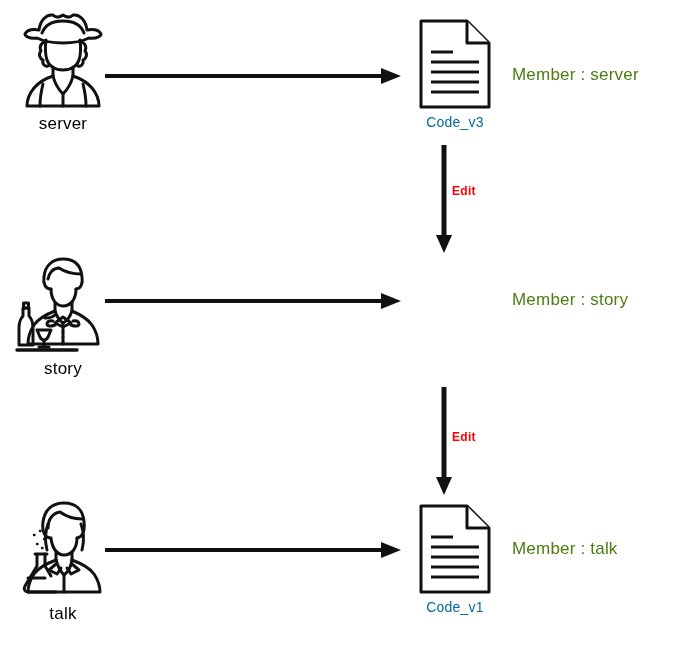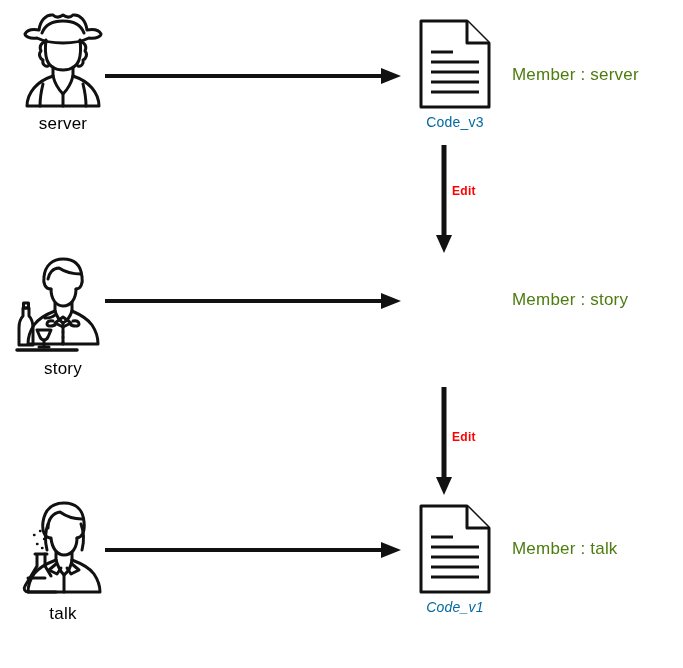--- a/index.html
+++ b/index.html
@@ -219,21 +219,21 @@
         </g>
       </svg>
       <div class="actor-label">talk</div>
     </div>
 
     <svg class="h-arrow" style="top:42px;" viewBox="0 0 300 20">
       <line x1="2" y1="10" x2="280" y2="10" stroke="#111111" stroke-width="4"></line>
       <polygon points="278,2 298,10 278,18" fill="#111111"></polygon>
     </svg>
 
-    <div class="doc" style="top:5px;font-style:italic;">
+    <div class="doc" style="top:5px;">
       <svg class="doc-icon" viewBox="0 0 76 92">
         <path d="M4 3 L50 3 L72 25 L72 89 L4 89 Z" fill="#ffffff" stroke="#111111" stroke-width="3" stroke-linejoin="round"></path>
         <path d="M50 3 L50 25 L72 25" fill="#ffffff" stroke="#111111" stroke-width="3" stroke-linejoin="round"></path>
         <g stroke="#111111" stroke-width="3" stroke-linecap="butt">
           <line x1="14" y1="34" x2="36" y2="34"></line>
           <line x1="14" y1="44" x2="62" y2="44"></line>
           <line x1="14" y1="54" x2="62" y2="54"></line>
           <line x1="14" y1="64" x2="62" y2="64"></line>
           <line x1="14" y1="74" x2="62" y2="74"></line>
         </g>

